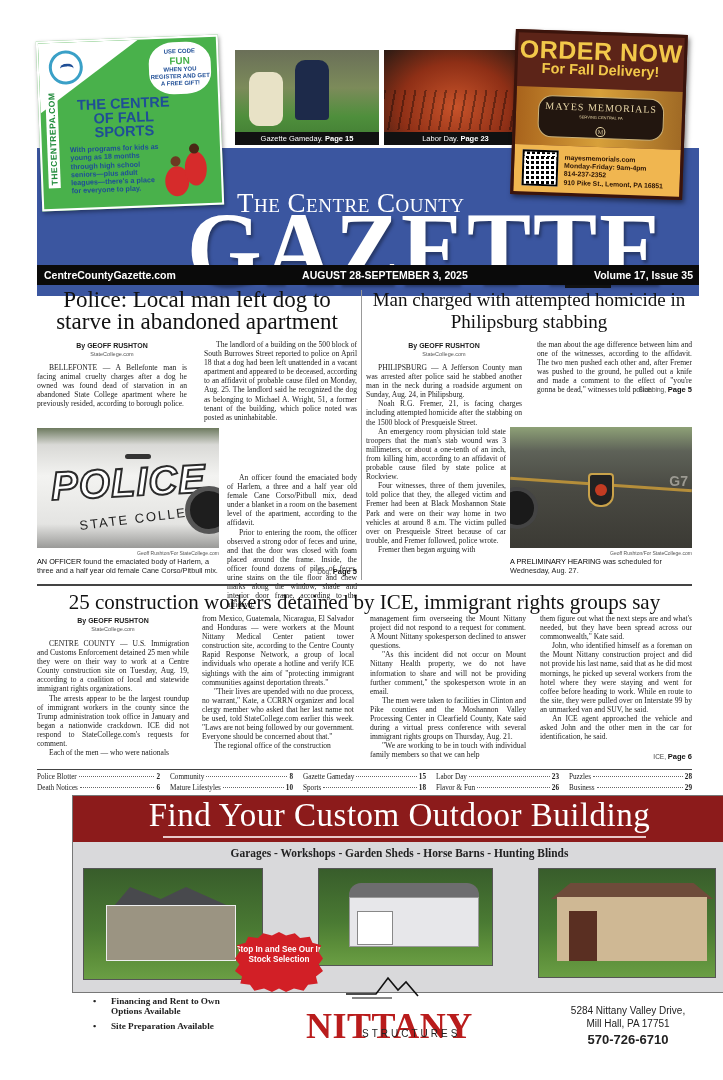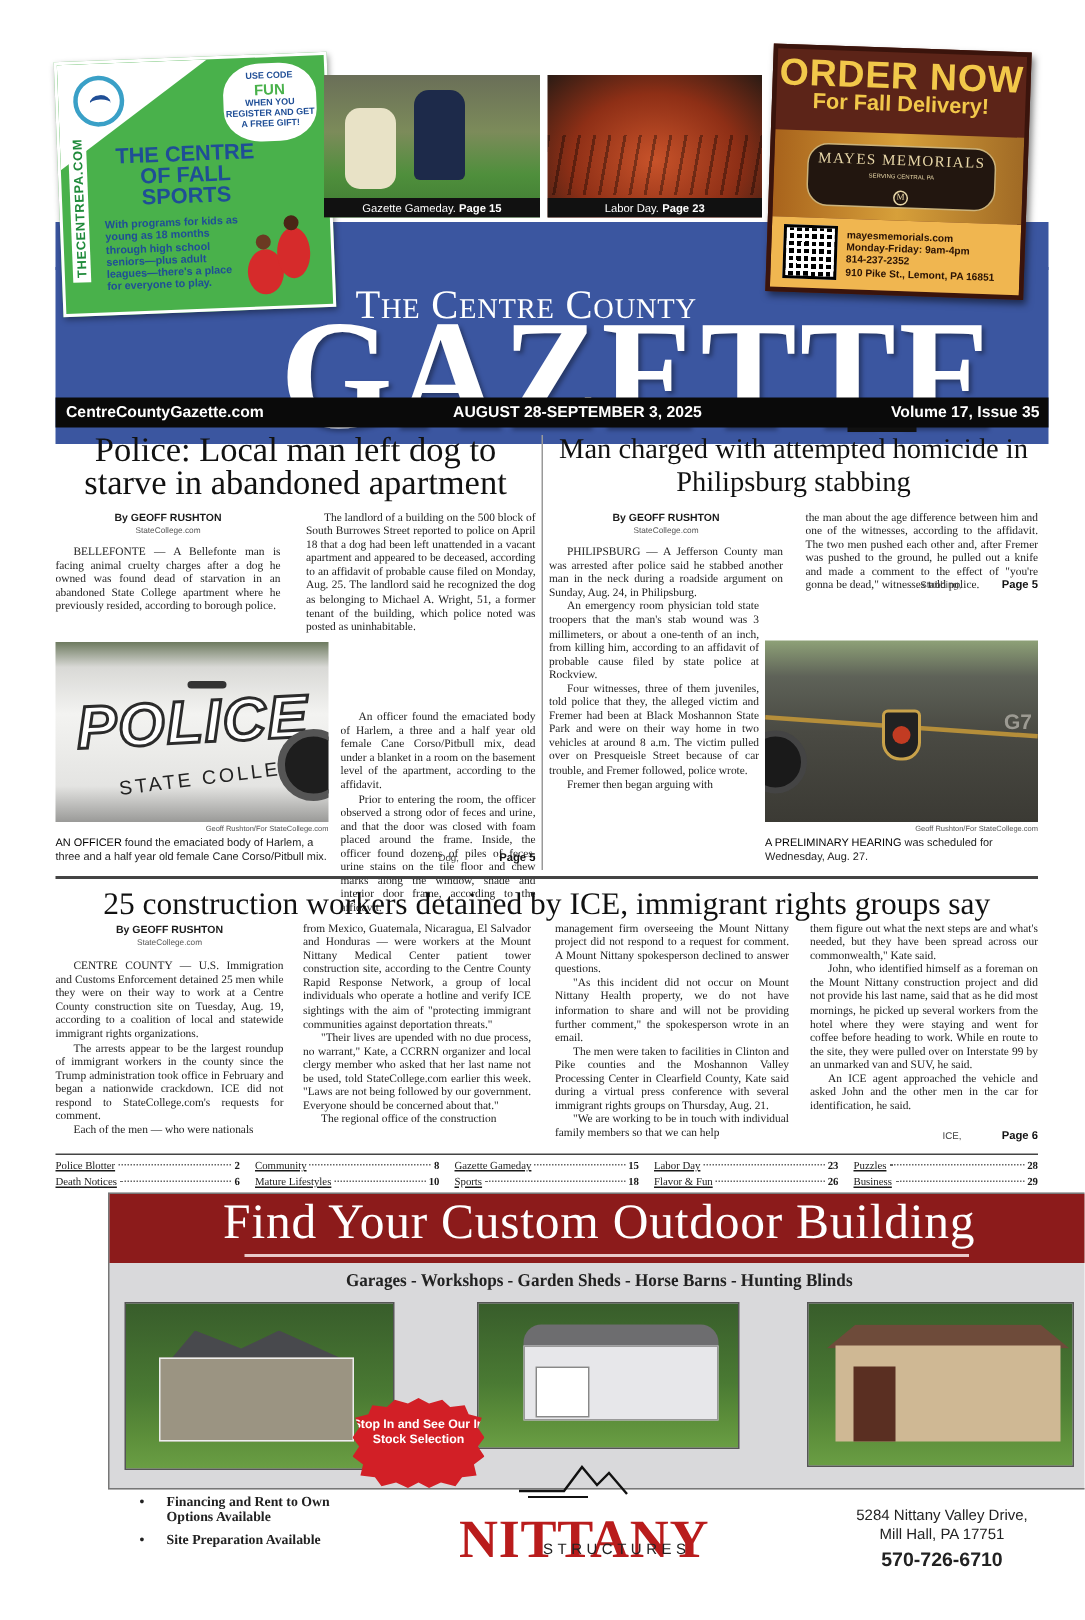--- a/index.html
+++ b/index.html
@@ -21,21 +21,21 @@
   .promo-sports .vert { position: absolute; left: -38px; top: 90px; transform: rotate(-90deg); color: #1f8a3a; font-family: "Liberation Sans", sans-serif; font-weight: bold; font-size: 8.5px; letter-spacing: 0.5px; background: #fff; padding: 1px 3px; }
   .promo-sports .logo { position: absolute; left: 10px; top: 8px; width: 34px; height: 34px; border-radius: 50%; border: 3px solid #3aa0c7; background: #fff; }
   .promo-sports .logo::after { content: ""; position: absolute; left: 8px; top: 10px; width: 14px; height: 8px; border-top: 3px solid #1f4e96; border-radius: 50%; }
   .promo-sports .code { position: absolute; right: 6px; top: 4px; width: 62px; height: 52px; background: #fff; border-radius: 40%; text-align: center; font-family: "Liberation Sans", sans-serif; font-weight: bold; font-size: 6px; color: #1f4e96; padding-top: 6px; line-height: 7px; }
   .promo-sports .code .fun { color: #49b14b; font-size: 10px; line-height: 11px; display: block; }
   .promo-sports .headline { position: absolute; left: 28px; top: 56px; font-family: "Liberation Sans", sans-serif; font-weight: bold; color: #1f4e96; font-size: 14.5px; line-height: 14px; }
   .promo-sports .body { position: absolute; left: 28px; top: 104px; width: 90px; font-family: "Liberation Sans", sans-serif; font-weight: bold; color: #1f4e96; font-size: 7.2px; line-height: 8.3px; }
   .promo-sports .kids { position: absolute; right: 4px; bottom: 4px; width: 60px; height: 56px; }
   .promo-sports .kids span { position: absolute; border-radius: 50%; background: #d62b2b; }
 
-  .photo-box { position: absolute; top: 20px; height: 95px; background: #222; overflow: hidden; }
+  .photo-box { position: absolute; top: 20px; height: 95px; background: #222; overflow: hidden; margin-left: 19px; }
   .photo-box .cap { position: absolute; left: 0; bottom: 0; width: 100%; height: 13px; background: #111; color: #fff; font-family: "Liberation Sans", sans-serif; font-size: 7.5px; text-align: center; line-height: 13px; }
   .photo-box .cap b { font-weight: bold; }
   .photo-football { left: 179px; width: 144px; background: linear-gradient(180deg,#6a6f58 0%,#7c8b5a 40%,#4f8f3c 70%,#3f7a32 100%); }
   .photo-football .p1 { position: absolute; left: 60px; top: 10px; width: 34px; height: 60px; background: #1d2a4a; border-radius: 10px 10px 4px 4px; }
   .photo-football .p2 { position: absolute; left: 14px; top: 22px; width: 34px; height: 54px; background: #e8e2c6; border-radius: 10px; }
   .photo-bbq { left: 328px; width: 143px; background: radial-gradient(ellipse at 50% 60%, #c8532a 0%, #8e2f16 55%, #2a1b14 100%); }
   .photo-bbq .grill { position: absolute; left: 0; top: 40px; width: 100%; height: 40px; background: repeating-linear-gradient(100deg, rgba(0,0,0,0.35) 0 2px, transparent 2px 10px); }
 
   .promo-mayes { position: absolute; left: 476px; top: 2px; width: 172px; height: 165px; background: #5c2418; transform: rotate(2deg); border: 3px solid #3a140c; box-shadow: 2px 3px 5px rgba(0,0,0,0.5); overflow: hidden; }
   .promo-mayes .order { font-family: "Liberation Sans", sans-serif; font-weight: bold; color: #f2c84a; text-align: center; font-size: 25px; line-height: 24px; margin-top: 4px; letter-spacing: 0.5px; }
@@ -50,21 +50,21 @@
   .promo-mayes .qr::before { content:""; position:absolute; inset:0; background: repeating-linear-gradient(90deg, #fff 0 2px, transparent 2px 5px); mix-blend-mode: lighten; }
   .promo-mayes .lines { position: absolute; left: 50px; top: 8px; font-family: "Liberation Sans", sans-serif; font-weight: bold; color: #2a1305; font-size: 6.8px; line-height: 8.2px; }
 
   
   .headline { font-family: "Liberation Serif", serif; color: #111; text-align: center; font-weight: normal; }
   .byline { text-align: center; font-family: "Liberation Sans", sans-serif; font-weight: bold; font-size: 7px; line-height: 9px; }
   .byline-src { text-align: center; font-family: "Liberation Sans", sans-serif; font-size: 5.5px; color: #555; line-height: 9px; }
   .body-text { font-family: "Liberation Serif", serif; font-size: 7.6px; line-height: 9.1px; text-align: justify; hyphens: auto; color: #222; }
   .body-text p { text-indent: 12px; }
   .jump { font-family: "Liberation Sans", sans-serif; font-size: 6.5px; color: #444; text-align: right; }
-  .jump b { color: #111; font-size: 7.5px; padding-left: 25px; }
+  .jump b { color: #111; font-size: 7.5px; }
   .credit { font-family: "Liberation Sans", sans-serif; font-size: 5px; color: #555; text-align: right; line-height: 8px; }
   .caption { font-family: "Liberation Sans", sans-serif; font-size: 7.3px; line-height: 9px; color: #222; }
   .caption b { font-weight: normal; color: #000; }
   .rule { position: absolute; height: 1.5px; background: #444; }
   .vrule { position: absolute; width: 1px; background: #999; }
 
   
   .story1 { position: absolute; left: 37px; top: 289px; width: 320px; height: 292px; }
   .story1 .headline { font-size: 23px; line-height: 22px; }
   .s1-col1 { position: absolute; left: 0; top: 52px; width: 150px; }
@@ -99,21 +99,21 @@
   .s3-col { position: absolute; width: 152px; }
   .s3-col1 { left: 0; top: 38px; }
   .s3-col2 { left: 165px; top: 24px; }
   .s3-col3 { left: 333px; top: 24px; width: 156px; }
   .s3-col4 { left: 503px; top: 24px; width: 152px; }
   .s3-jump { position: absolute; right: 0; top: 162px; }
 
   
   .index { position: absolute; left: 37px; top: 772px; width: 655px; height: 22px; display: grid; grid-template-columns: repeat(5, 1fr); column-gap: 10px; font-family: "Liberation Serif", serif; font-size: 7.2px; line-height: 10px; }
   .index-item { display: flex; align-items: baseline; }
-  .index-item .lbl { white-space: nowrap; text-decoration: underline; }
+  .index-item .lbl { white-space: nowrap; }
   .index-item .dots { flex: 1; border-bottom: 1px dotted #666; margin: 0 2px; transform: translateY(-2px); }
   .index-item .pg { font-weight: bold; }
 
   
   .ad { position: absolute; left: 37px; top: 795px; width: 655px; height: 198px; background: #d9d9db; border: 1px solid #777; margin-left: 35px; }
   .ad-banner { position: absolute; left: 0; top: 0; width: 100%; height: 46px; background: #8c1b1b; color: #fff; font-family: "Liberation Serif", serif; font-size: 33px; line-height: 38px; text-align: center; letter-spacing: 0.5px; }
   .ad-banner::after { content: ""; position: absolute; left: 90px; right: 80px; bottom: 4px; height: 2px; background: #e9c9c9; }
   .ad-sub { position: absolute; left: 0; top: 50px; width: 100%; text-align: center; font-family: "Liberation Serif", serif; font-weight: bold; font-size: 12px; color: #222; transform: scaleX(0.95); }
   .shed { position: absolute; top: 72px; height: 110px; border: 1px solid #555; overflow: hidden; background: linear-gradient(180deg, #385d2b 0%, #4a7a33 55%, #5c8e3a 80%, #6a9e44 100%); }
   .shed1 { left: 10px; width: 180px; height: 112px; }
@@ -245,20 +245,21 @@
 
 <div class="vrule" style="left:361px;top:290px;height:290px;"></div>
 
 <div class="story2">
   <h2 class="headline">Man charged with attempted homicide in Philipsburg stabbing</h2>
   <div class="s2-col1">
     <div class="byline">By GEOFF RUSHTON</div>
     <div class="byline-src">StateCollege.com</div>
     <div class="body-text" style="margin-top:4px;">
       <p>PHILIPSBURG — A Jefferson County man was arrested after police said he stabbed another man in the neck during a roadside argument on Sunday, Aug. 24, in Philipsburg.</p>
+      <p>Noah R.G. Fremer, 21, is facing charges including attempted homicide after the stabbing on the 1500 block of Presqueisle Street.</p>
       <div style="width:140px;">
         <p>An emergency room physician told state troopers that the man's stab wound was 3 millimeters, or about a one-tenth of an inch, from killing him, according to an affidavit of probable cause filed by state police at Rockview.</p>
         <p>Four witnesses, three of them juveniles, told police that they, the alleged victim and Fremer had been at Black Moshannon State Park and were on their way home in two vehicles at around 8 a.m. The victim pulled over on Presqueisle Street because of car trouble, and Fremer followed, police wrote.</p>
         <p>Fremer then began arguing with</p>
       </div>
     </div>
   </div>
   <div class="s2-col2 body-text">
     <p style="text-indent:0">the man about the age difference between him and one of the witnesses, according to the affidavit. The two men pushed each other and, after Fremer was pushed to the ground, he pulled out a knife and made a comment to the effect of "you're gonna be dead," witnesses told police.</p>
   </div>
@@ -279,21 +280,21 @@
 
 <div class="rule" style="left:37px;top:584px;width:655px;"></div>
 
 <div class="story3">
   <h2 class="headline">25 construction workers detained by ICE, immigrant rights groups say</h2>
   <div class="s3-col s3-col1">
     <div class="byline" style="margin-top:-12px;">By GEOFF RUSHTON</div>
     <div class="byline-src">StateCollege.com</div>
     <div class="body-text" style="margin-top:5px;">
       <p>CENTRE COUNTY — U.S. Immigration and Customs Enforcement detained 25 men while they were on their way to work at a Centre County construction site on Tuesday, Aug. 19, according to a coalition of local and statewide immigrant rights organizations.</p>
-      <p>The arrests appear to be the largest roundup of immigrant workers in the county since the Trump administration took office in February and began a nationwide crackdown. ICE did not respond to StateCollege.com's requests for comment.</p>
+      <p>The arrests appear to be the largest roundup of immigrant workers in the county since the Trump administration took office in January and began a nationwide crackdown. ICE did not respond to StateCollege.com's requests for comment.</p>
       <p>Each of the men — who were nationals</p>
     </div>
   </div>
   <div class="s3-col s3-col2 body-text">
     <p style="text-indent:0">from Mexico, Guatemala, Nicaragua, El Salvador and Honduras — were workers at the Mount Nittany Medical Center patient tower construction site, according to the Centre County Rapid Response Network, a group of local individuals who operate a hotline and verify ICE sightings with the aim of "protecting immigrant communities against deportation threats."</p>
     <p>"Their lives are upended with no due process, no warrant," Kate, a CCRRN organizer and local clergy member who asked that her last name not be used, told StateCollege.com earlier this week. "Laws are not being followed by our government. Everyone should be concerned about that."</p>
     <p>The regional office of the construction</p>
   </div>
   <div class="s3-col s3-col3 body-text">
     <p style="text-indent:0">management firm overseeing the Mount Nittany project did not respond to a request for comment. A Mount Nittany spokesperson declined to answer questions.</p>

